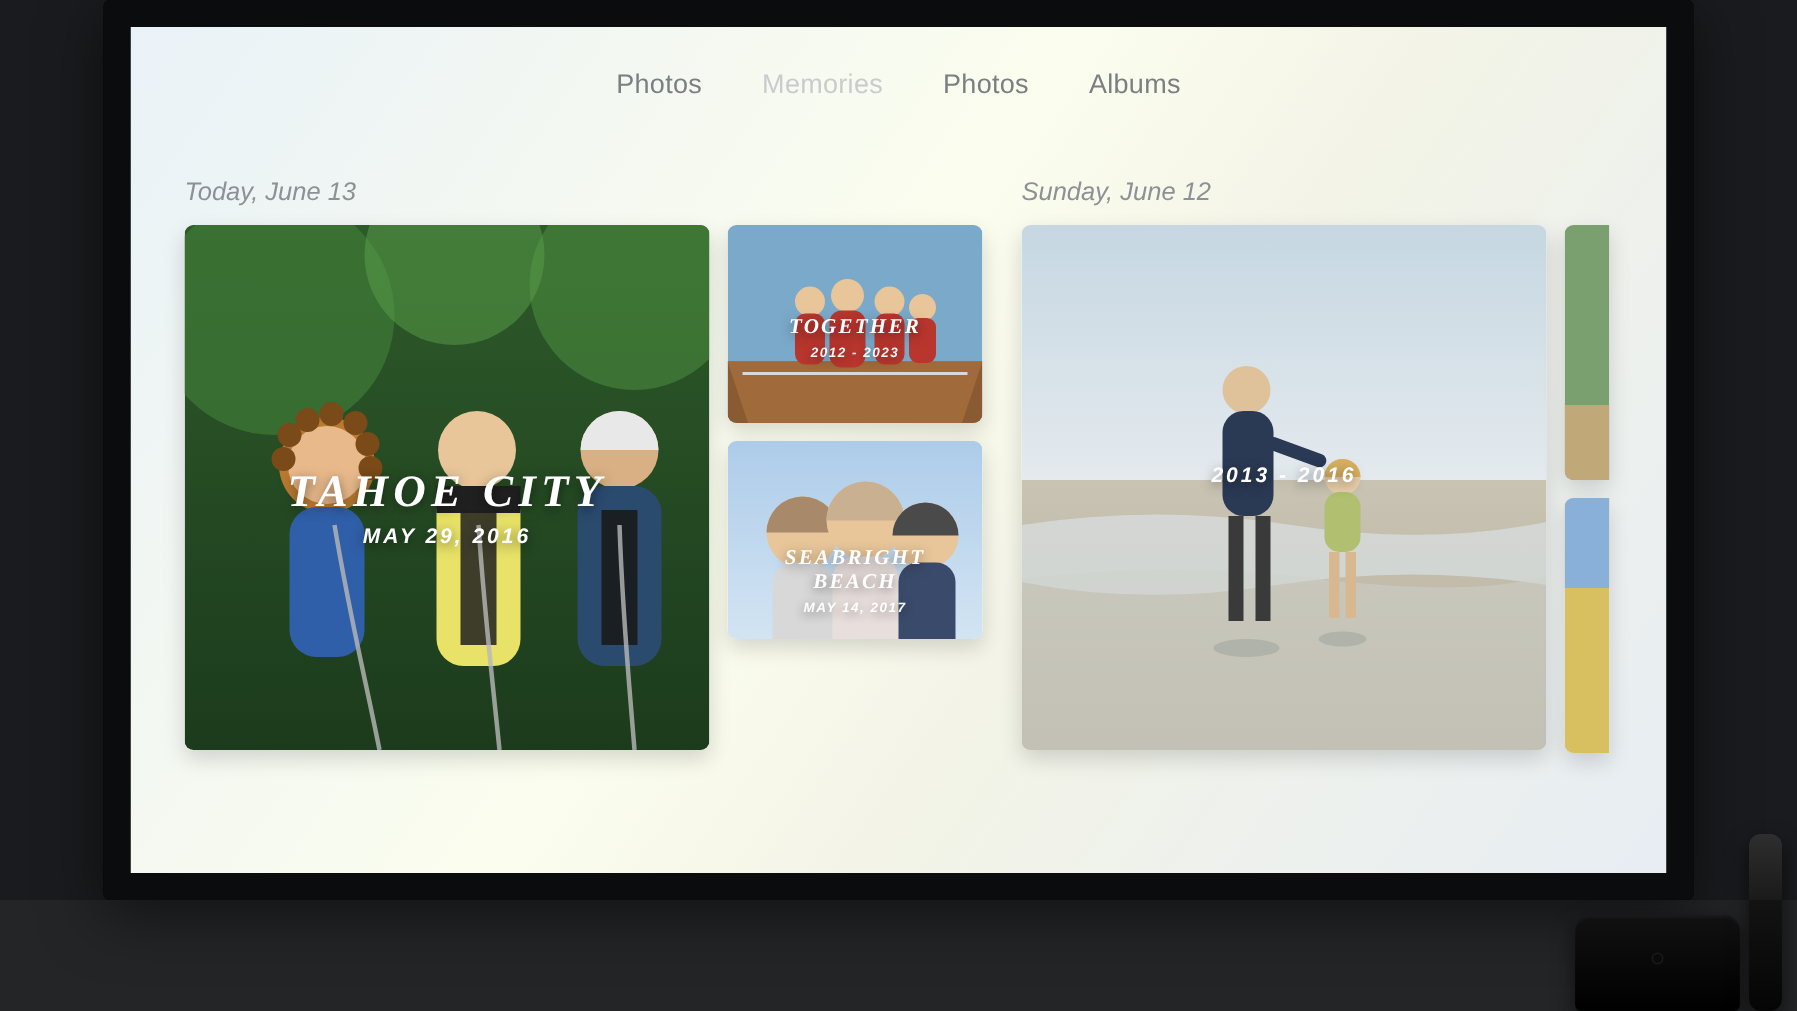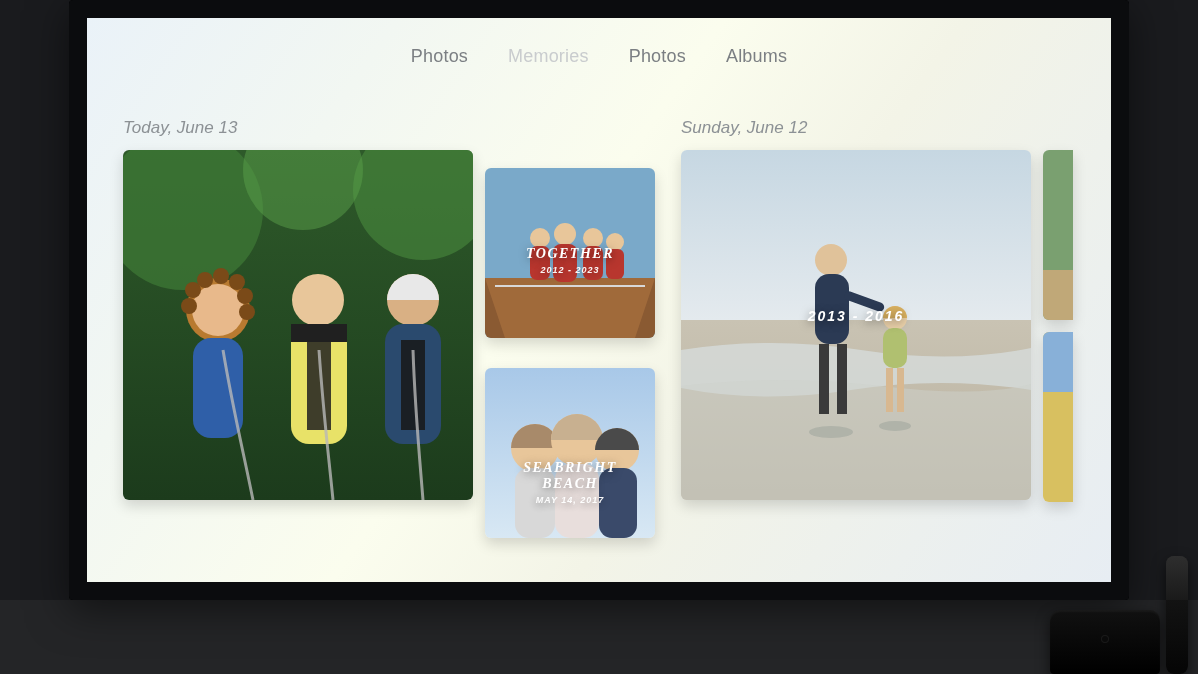--- a/index.html
+++ b/index.html
@@ -114,21 +114,21 @@
 
   .card {
     position: relative;
     border-radius: 6px;
     overflow: hidden;
     box-shadow: 0 6px 14px rgba(0,0,0,.15);
     cursor: pointer;
   }
 
   .card-lg { width: 350px; height: 350px; }
-  .card-sm { width: 170px; height: 170px; margin-top: 18px; }
+  .card-sm { width: 170px; height: 132px; }
   .card-peek-sm { width: 30px; height: 170px; border-top-right-radius:0; border-bottom-right-radius:0;}
   .col-peek { display:flex; flex-direction:column; gap:12px; }
 
   .card-img {
     position: absolute;
     inset: 0;
   }
 
   .card-text {
     position: absolute;
@@ -274,20 +274,24 @@
                     <rect x="262" y="174" width="56" height="120" rx="18" fill="#2a4a6e"></rect>
                     <rect x="278" y="190" width="24" height="90" fill="#181818" opacity=".85"></rect>
                   </g>
 
                   <g stroke="#b8b8b8" stroke-width="3" fill="none" opacity=".8">
                     <path d="M100 200 C 110 260, 120 300, 130 350"></path>
                     <path d="M196 200 C 200 260, 205 300, 210 350"></path>
                     <path d="M290 200 C 292 260, 296 300, 300 350"></path>
                   </g>
                 </svg>
+              </div>
+              <div class="card-text" style="top:46%;">
+                <div class="card-title">TAHOE CITY</div>
+                <div class="card-sub">MAY 29, 2016</div>
               </div>
             </div>
 
             <div class="col">
 
               <div class="card card-sm">
                 <div class="card-img">
                   <svg class="bg" viewBox="0 0 170 170" preserveAspectRatio="xMidYMid slice">
                     <rect width="170" height="170" fill="#7aa9c9"></rect>
                     <rect y="110" width="170" height="60" fill="#8a5a32"></rect>

